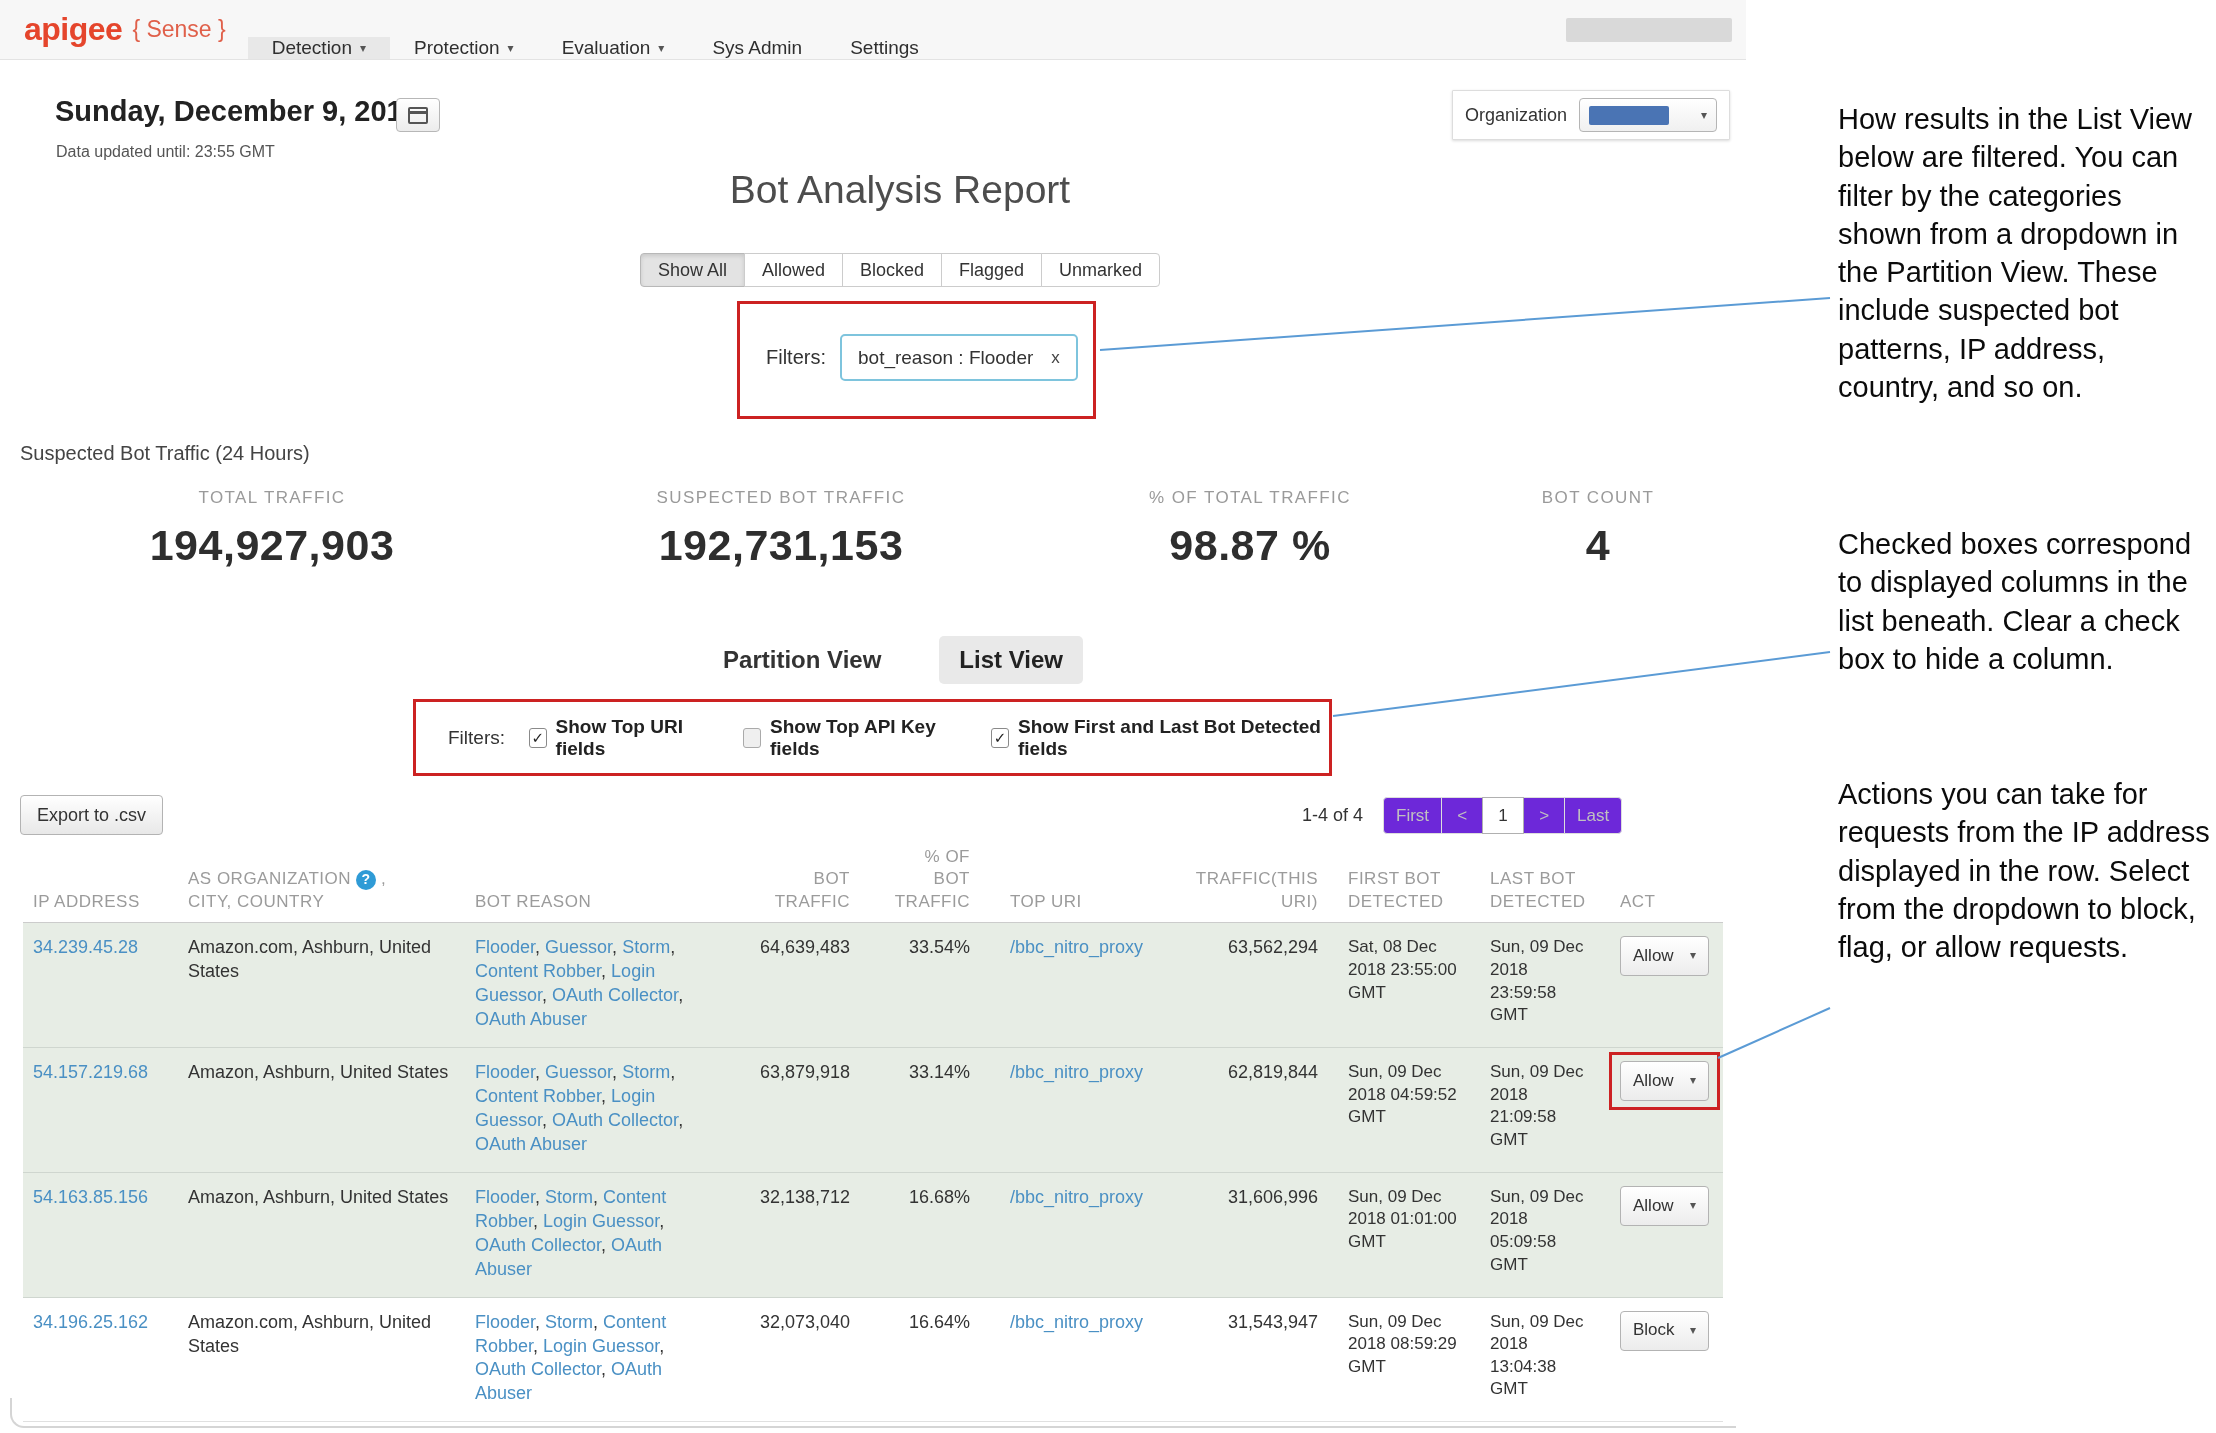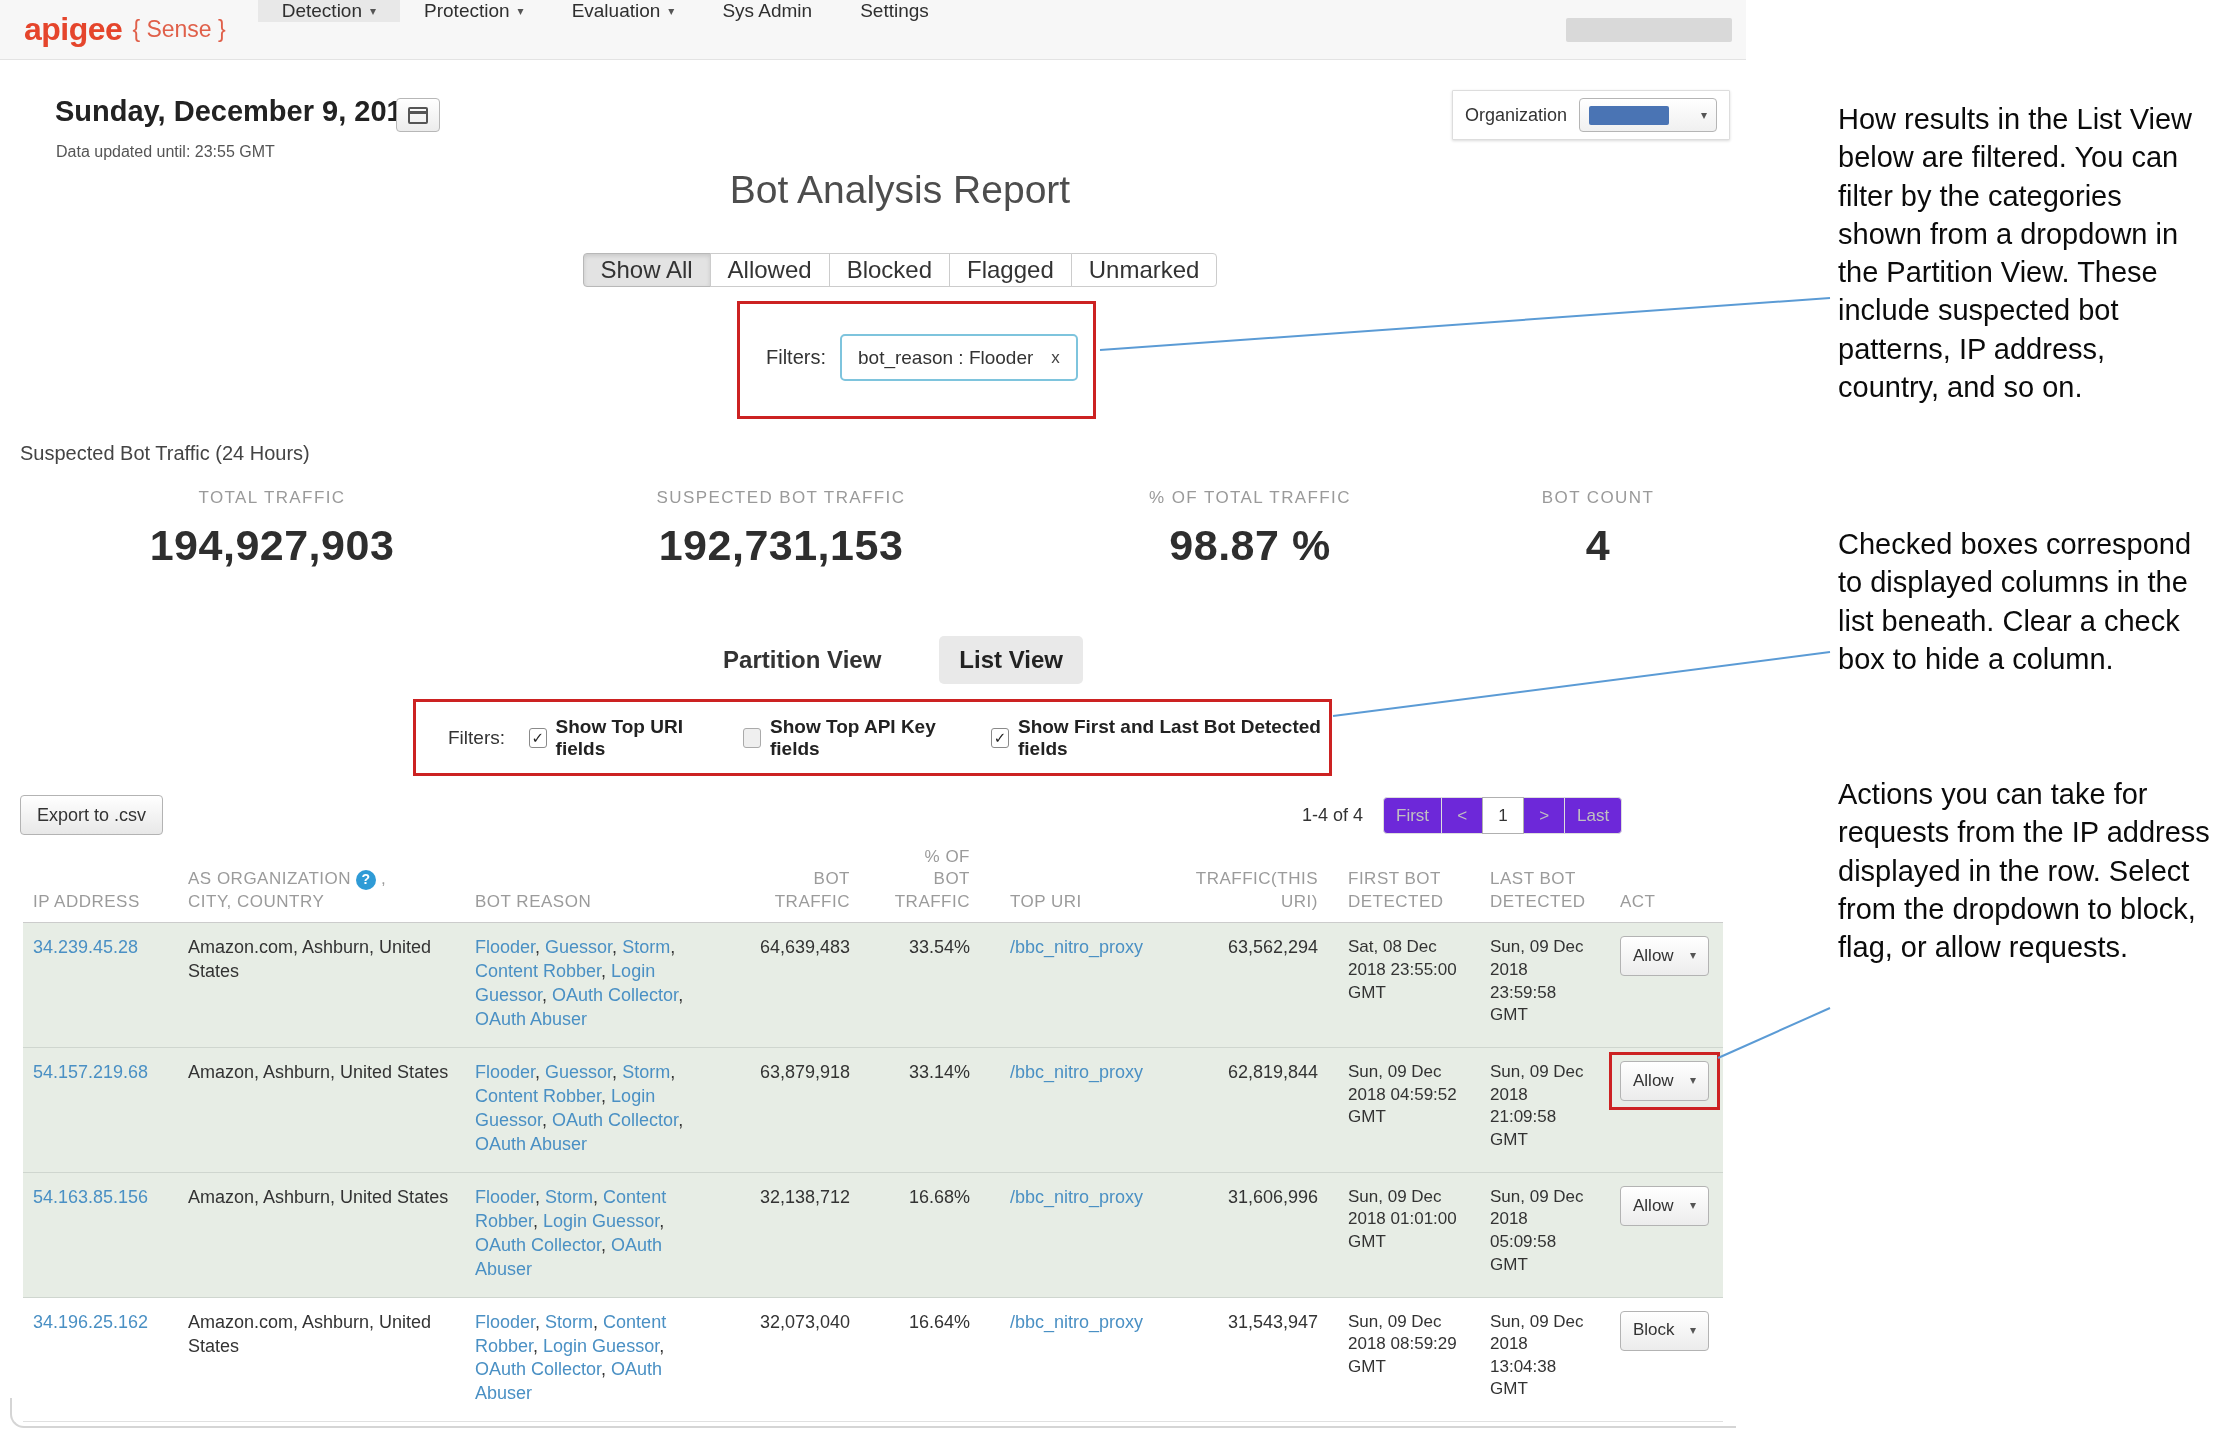--- a/index.html
+++ b/index.html
@@ -8,21 +8,21 @@
        font-family:"Liberation Sans","DejaVu Sans",sans-serif}
   :root{--brand-red:#e5452c;--link-blue:#4a90c4;--callout-blue:#5b9bd5;--highlight-red:#cc2222;
         --row-green:#e7ede5;--tag-border-blue:#7ec4dd;--org-redacted-blue:#4a74b4}
 
   
   .navbar{position:absolute;left:0;top:0;width:1746px;height:60px;background:#f7f7f7;
           border-bottom:1px solid #e3e3e3;display:flex;align-items:stretch}
   .logo-wrap{display:flex;align-items:center;padding:0 20px 0 24px}
   .logo{font-size:32px;font-weight:700;color:var(--brand-red);letter-spacing:-.5px}
   .logo-suffix{font-size:23px;color:#e0604a;margin-left:10px}
-  .nav-items{display:flex;align-items:flex-start;margin-left:12px}
+  .nav-items{display:flex;align-items:flex-end;margin-left:2px}
   .nav-item{display:flex;align-items:center;gap:8px;padding:0 24px;font-size:19px;color:#2f2f2f;cursor:pointer}
   .nav-item.active{background:#e8e8e8}
   .caret{font-size:12px;color:#555}
   .nav-redacted{position:absolute;right:14px;top:18px;width:166px;height:24px;background:#d9d9d9;border-radius:2px}
 
   
   .date-title{position:absolute;left:55px;top:95px;font-size:29px;font-weight:600;color:#222}
   .cal-btn{position:absolute;left:396px;top:98px;width:44px;height:34px;border:1px solid #b7b7b7;border-radius:4px;
            background:linear-gradient(#fff,#ececec);display:flex;align-items:center;justify-content:center;cursor:pointer}
   .cal-icon{width:20px;height:17px;border:2px solid #555;border-radius:2px;position:relative}
@@ -33,21 +33,21 @@
   .org-label{font-size:18px;color:#333}
   .org-select{flex:1;height:34px;border:1px solid #b5b5b5;border-radius:4px;background:linear-gradient(#fff,#f0f0f0);
               display:flex;align-items:center;justify-content:space-between;padding:0 9px;cursor:pointer}
   .org-redacted{width:80px;height:19px;background:var(--org-redacted-blue);border-radius:2px}
 
   
   .title-wrap{position:absolute;top:168px;left:0;width:1800px;text-align:center}
   .page-title{font-size:39px;font-weight:400;color:#4d4d4d}
   .tabs-wrap{position:absolute;top:253px;left:0;width:1800px;display:flex;justify-content:center}
   .tabs{display:flex}
-  .tab{height:34px;display:flex;align-items:center;padding:0 17px;font-size:24px;color:#333;background:#fff;
+  .tab{height:34px;display:flex;align-items:center;padding:0 17px;font-size:18px;color:#333;background:#fff;
        border:1px solid #ccc;margin-left:-1px;cursor:pointer}
   .tab:first-child{border-radius:4px 0 0 4px;margin-left:0}
   .tab:last-child{border-radius:0 4px 4px 0}
   .tab.active{background:#e3e3e3;box-shadow:inset 0 2px 4px rgba(0,0,0,.12);border-color:#b8b8b8}
 
   
   .red-box{position:absolute;border:3px solid var(--highlight-red)}
   .red-box1{left:737px;top:301px;width:359px;height:118px}
   .filter-row{position:absolute;left:26px;top:30px;display:flex;align-items:center;gap:14px}
   .filters-label{font-size:20px;color:#333}

